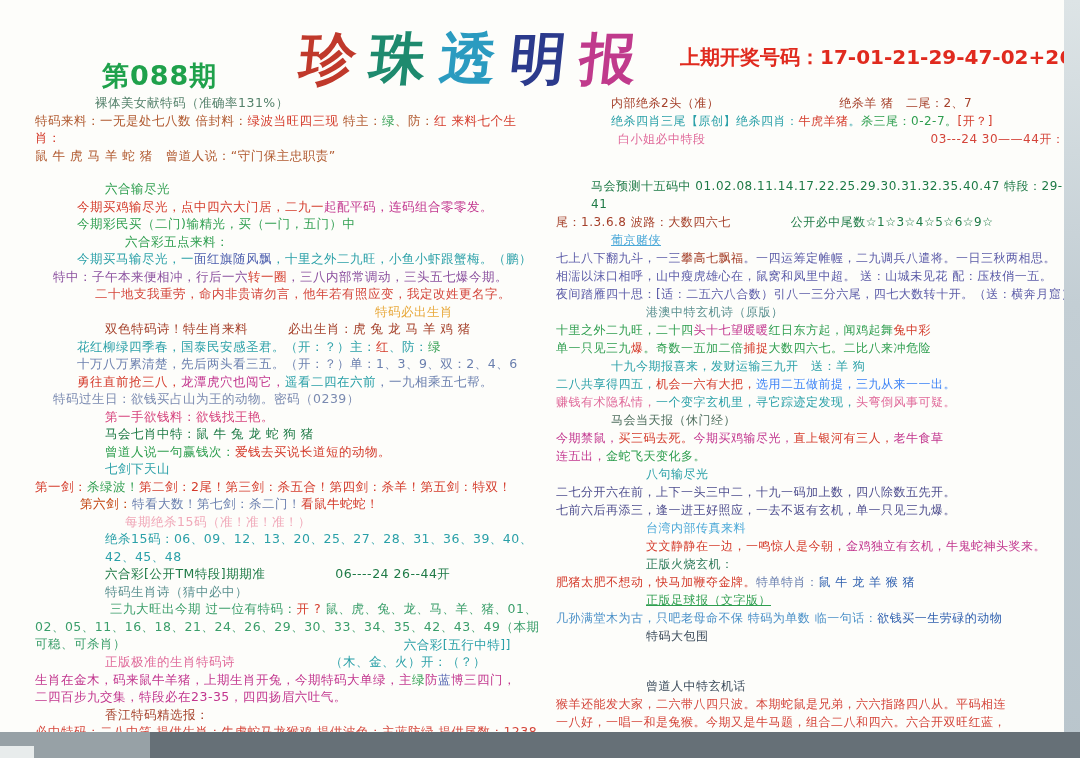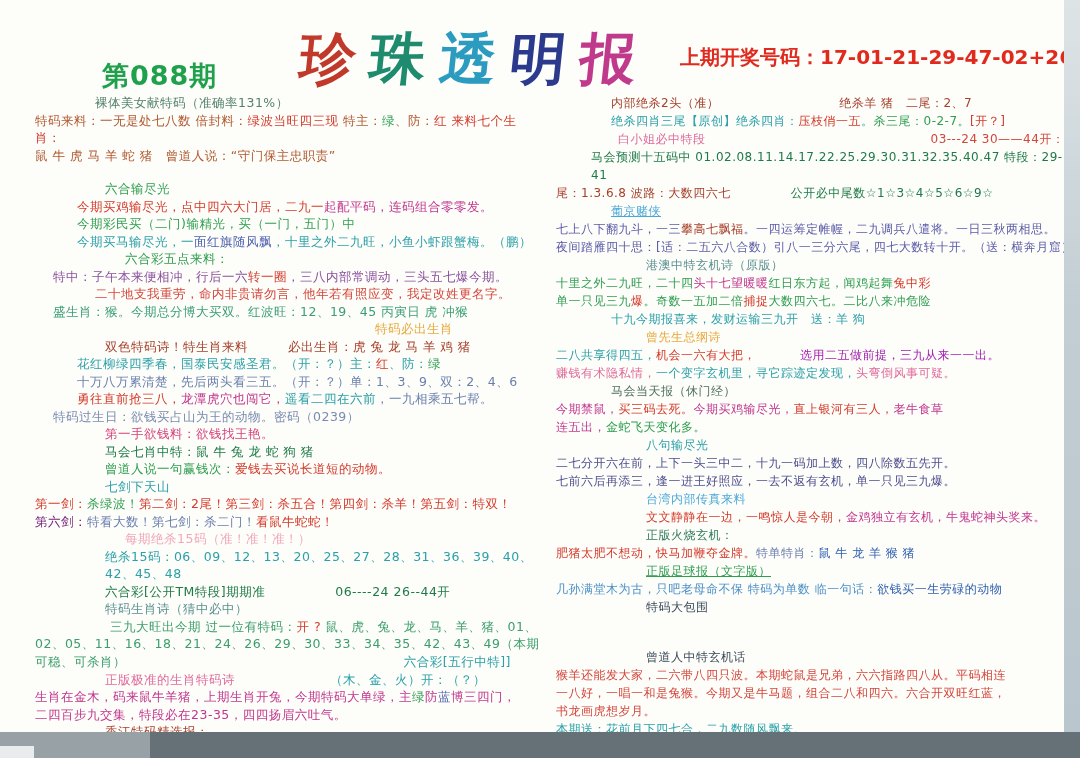--- a/index.html
+++ b/index.html
@@ -36,64 +36,63 @@
 
   <div class="lastdraw">上期开奖号码：17-01-21-29-47-02+26</div>
 
   <div class="col col-left" id="col-left">
       <div class="ln" style="padding-left: 60px;"><span style="color: rgb(83, 128, 106);">裸体美女献特码（准确率131%）</span></div>
       <div class="ln"><span style="color: rgb(176, 89, 47);">特码来料：一无是处七八数 倍封料：</span><span style="color: rgb(212, 58, 42);">绿波当旺四三现 </span><span style="color: rgb(176, 89, 47);">特主：</span><span style="color: rgb(46, 158, 79);">绿</span><span style="color: rgb(176, 89, 47);">、防：</span><span style="color: rgb(212, 58, 42);">红 来料七个生肖：</span></div>
       <div class="ln"><span style="color: rgb(176, 89, 47);">鼠 牛 虎 马 羊 蛇 猪　曾道人说：“守门保主忠职责”</span></div>
       <div class="ln" style="margin-top: 16px; padding-left: 70px;"><span style="color: rgb(46, 158, 79);">六合输尽光</span></div>
       <div class="ln" style="padding-left: 42px;"><span style="color: rgb(212, 58, 42);">今期买鸡输尽光，点中四六大门居，二九一</span><span style="color: rgb(194, 54, 142);">起配平码，连码组合零零发。</span></div>
       <div class="ln" style="padding-left: 42px;"><span style="color: rgb(46, 158, 79);">今期彩民买（二门)输精光，买（一门，五门）中</span></div>
+      <div class="ln" style="padding-left: 90px;"><span style="color: rgb(46, 158, 79);">六合彩五点来料：</span></div>
       <div class="ln" style="padding-left: 42px;"><span style="color: rgb(42, 160, 168);">今期买马输尽光，一</span><span style="color: rgb(77, 95, 174);">面红旗随风飘</span><span style="color: rgb(42, 160, 168);">，十里之外二九旺，小鱼小虾跟蟹梅。（鹏）</span></div>
-      <div class="ln" style="padding-left: 90px;"><span style="color: rgb(46, 158, 79);">六合彩五点来料：</span></div>
       <div class="ln" style="padding-left: 18px;"><span style="color: rgb(138, 79, 158);">特中：子午本来便相冲，行后一六</span><span style="color: rgb(212, 58, 42);">转一圈</span><span style="color: rgb(138, 79, 158);">，三八内部常调动，三头五七爆今期。</span></div>
       <div class="ln" style="padding-left: 60px;"><span style="color: rgb(212, 69, 58);">二十地支我重劳，命内非贵请勿言，他年若有照应变，我定改姓更名字。</span></div>
-      <div class="ln" style="padding-left: 18px;"><span style="color: rgb(58, 158, 114);">盛生肖：猴。今期总分博大买双。红波旺：12、19、45 丙寅日 虎 冲猴</span></div>
       <div class="ln" style="padding-left: 340px;"><span style="color: rgb(232, 168, 58);">特码必出生肖</span></div>
       <div class="ln" style="padding-left: 70px;"><span style="color: rgb(165, 64, 42);">双色特码诗！特生肖来料</span><span style="color: rgb(165, 64, 42); margin-left: 40px;">必出生肖：虎 兔 龙 马 羊 鸡 猪</span></div>
       <div class="ln" style="padding-left: 42px;"><span style="color: rgb(42, 160, 168);">花红柳绿四季春，国泰民安感圣君。（开：？）主：</span><span style="color: rgb(212, 58, 42);">红</span><span style="color: rgb(42, 160, 168);">、防：</span><span style="color: rgb(46, 158, 79);">绿</span></div>
       <div class="ln" style="padding-left: 42px;"><span style="color: rgb(106, 127, 174);">十万八万累清楚，先后两头看三五。（开：？）单：1、3、9、双：2、4、6</span></div>
       <div class="ln" style="padding-left: 42px;"><span style="color: rgb(212, 58, 42);">勇往直前抢三八，</span><span style="color: rgb(194, 54, 142);">龙潭虎穴也闯它，</span><span style="color: rgb(42, 160, 168);">遥看二四在六前</span><span style="color: rgb(106, 127, 174);">，一九相乘五七帮。</span></div>
       <div class="ln" style="padding-left: 18px;"><span style="color: rgb(122, 138, 176); text-align: right;">特码过生日：欲钱买占山为王的动物。密码（0239）</span></div>
       <div class="ln" style="padding-left: 70px;"><span style="color: rgb(214, 66, 124);">第一手欲钱料：欲钱找王艳。</span></div>
       <div class="ln" style="padding-left: 70px;"><span style="color: rgb(30, 122, 70);">马会七肖中特：鼠 牛 兔 龙 蛇 狗 猪</span></div>
       <div class="ln" style="padding-left: 70px;"><span style="color: rgb(46, 158, 79);">曾道人说一句赢钱次：</span><span style="color: rgb(212, 58, 42);">爱钱去买说长道短的动物。</span></div>
       <div class="ln" style="padding-left: 70px;"><span style="color: rgb(42, 160, 168);">七剑下天山</span></div>
       <div class="ln"><span style="color: rgb(212, 58, 42);">第一剑：</span><span style="color: rgb(46, 158, 79);">杀绿波！</span><span style="color: rgb(212, 58, 42);">第二剑：2尾！第三剑：杀五合！第四剑：杀羊！第五剑：特双！</span></div>
-      <div class="ln"><span style="color: #701a75;">第六剑：</span><span style="color: rgb(106, 127, 174);">特看大数！第七剑：杀二门！</span><span style="color: rgb(212, 58, 42);">看鼠牛蛇蛇！</span></div>
+      <div class="ln"><span style="color: #c2410c; margin-left: 45px;">第六剑：</span><span style="color: rgb(106, 127, 174);">特看大数！第七剑：杀二门！</span><span style="color: rgb(212, 58, 42);">看鼠牛蛇蛇！</span></div>
       <div class="ln" style="padding-left: 90px;"><span style="color: rgb(240, 168, 184);">每期绝杀15码（准！准！准！）</span></div>
       <div class="ln" style="padding-left: 70px;"><span style="color: rgb(42, 160, 168);">绝杀15码：06、09、12、13、20、25、27、28、31、36、39、40、42、45、48</span></div>
       <div class="ln" style="padding-left: 70px;"><span style="color: rgb(30, 122, 70);">六合彩[公开TM特段]期期准</span><span style="color: rgb(30, 122, 70); margin-left: 70px;">06----24 26--44开</span></div>
       <div class="ln" style="padding-left: 70px;"><span style="color: rgb(90, 144, 144);">特码生肖诗（猜中必中）</span></div>
       <div class="ln" style="text-indent: 75px;"><span style="color: rgb(58, 158, 106);">三九大旺出今期 过一位有特码：</span><span style="color: rgb(212, 58, 42);">开 ? </span><span style="color: rgb(58, 158, 106);">鼠、虎、兔、龙、马、羊、猪、01、02、05、11、16、18、21、24、26、29、30、33、34、35、42、43、49（本期可稳、可杀肖）</span></div>
       <div class="ln" style="margin-top: -17px; text-align: right; padding-right: 30px;"><span style="color: rgb(42, 160, 168);">六合彩[五行中特]]</span></div>
       <div class="ln" style="padding-left: 70px;"><span style="color: rgb(224, 106, 154);">正版极准的生肖特码诗</span><span style="color: rgb(42, 160, 168); margin-left: 95px;">（木、金、火）开：（？）</span></div>
       <div class="ln"><span style="color: rgb(194, 54, 142);">生肖在金木，码来鼠牛羊猪，上期生肖开兔，今期特码大单绿，主</span><span style="color: rgb(46, 158, 79);">绿</span><span style="color: rgb(194, 54, 142);">防</span><span style="color: rgb(77, 95, 174);">蓝</span><span style="color: rgb(194, 54, 142);">博三四门，</span></div>
       <div class="ln"><span style="color: rgb(194, 54, 142);">二四百步九交集，特段必在23-35，四四扬眉六吐气。</span></div>
       <div class="ln" style="padding-left: 70px;"><span style="color: rgb(165, 64, 42);">香江特码精选报：</span></div>
       <div class="ln"><span style="color: rgb(212, 69, 58);">必中特码：二八中笑 提供生肖：牛虎蛇马龙猴鸡 提供波色：主蓝防绿 提供尾数：1238</span></div>
     </div>
   <div class="col col-right" id="col-right">
       <div class="ln" style="padding-left: 55px;"><span style="color: rgb(165, 64, 42);">内部绝杀2头（准）</span><span style="color: rgb(165, 64, 42); margin-left: 120px;">绝杀羊 猪　二尾：2、7</span></div>
-      <div class="ln" style="padding-left: 55px;"><span style="color: rgb(42, 160, 168);">绝杀四肖三尾【原创】绝杀四肖：</span><span style="color: rgb(212, 58, 42);">压枝俏一五</span><span style="color: rgb(42, 160, 168);">。</span><span style="color: rgb(46, 158, 79);">杀三尾：0-2-7。</span><span style="color: rgb(212, 58, 42);">[开？]</span></div>
+      <div class="ln" style="padding-left: 55px;"><span style="color: rgb(42, 160, 168);">绝杀四肖三尾【原创】绝杀四肖：</span><span style="color: rgb(212, 58, 42);">牛虎羊猪</span><span style="color: rgb(42, 160, 168);">。</span><span style="color: rgb(46, 158, 79);">杀三尾：0-2-7。</span><span style="color: rgb(212, 58, 42);">[开？]</span></div>
       <div class="ln" style="padding-left: 62px;"><span style="color: rgb(224, 106, 154);">白小姐必中特段</span><span style="color: rgb(212, 69, 58); margin-left: 225px;">03---24 30——44开：？</span></div>
-      <div class="ln" style="padding-left: 35px;"><span style="color: rgb(30, 122, 70);">马会预测十五码中 01.02.08.11.14.17.22.25.29.30.31.32.35.40.47 特段：29-41</span></div>
+      <div class="ln" style="padding-left: 35px; margin-top: 29px;"><span style="color: rgb(30, 122, 70);">马会预测十五码中 01.02.08.11.14.17.22.25.29.30.31.32.35.40.47 特段：29-41</span></div>
       <div class="ln"><span style="color: rgb(165, 64, 42);">尾：1.3.6.8 波路：大数四六七</span><span style="color: rgb(30, 122, 70); margin-left: 60px;">公开必中尾数☆1☆3☆4☆5☆6☆9☆</span></div>
       <div class="ln" style="padding-left: 55px;"><span style="color: rgb(74, 168, 216); text-decoration: underline;">葡京赌侠</span></div>
       <div class="ln"><span style="color: rgb(91, 91, 168);">七上八下翻九斗，一三</span><span style="color: rgb(165, 64, 42);">攀高七飘福</span><span style="color: rgb(91, 91, 168);">。一四运筹定帷幄，二九调兵八遣将。一日三秋两相思。</span></div>
+      <div class="ln"><span style="color: rgb(91, 91, 168);">相濡以沫口相呼，山中瘦虎雄心在，鼠窝和凤里中超。 送：山城未见花 配：压枝俏一五。</span></div>
       <div class="ln"><span style="color: rgb(91, 91, 168);">夜间踏雁四十思：[适：二五六八合数）引八一三分六尾，四七大数转十开。（送：横奔月窟）</span></div>
       <div class="ln" style="padding-left: 90px;"><span style="color: rgb(90, 144, 144);">港澳中特玄机诗（原版）</span></div>
       <div class="ln"><span style="color: rgb(46, 158, 79);">十里之外二九旺，二十四</span><span style="color: rgb(194, 54, 142);">头十七望暖暖</span><span style="color: rgb(46, 158, 79);">红日东方起，闻鸡起舞</span><span style="color: rgb(212, 58, 42);">兔中彩</span></div>
       <div class="ln"><span style="color: rgb(46, 158, 79);">单一只见三九</span><span style="color: rgb(212, 58, 42);">爆</span><span style="color: rgb(46, 158, 79);">。奇数一五加二倍</span><span style="color: rgb(212, 58, 42);">捕捉</span><span style="color: rgb(46, 158, 79);">大数四六七。二比八来冲危险</span></div>
       <div class="ln" style="padding-left: 55px;"><span style="color: rgb(42, 160, 168);">十九今期报喜来，发财运输三九开　送：羊 狗</span></div>
-      <div class="ln" style="padding-left: 90px;"><span style="color: rgb(232, 168, 58);">曾先生总纲诗</span></div>
-      <div class="ln"><span style="color: rgb(42, 160, 168);">二八共享得四五，</span><span style="color: rgb(212, 58, 42);">机会一六有大把，</span><span style="color: #a21caf; margin-left: 44px;">选用二五做前提，三九从来一一出。</span></div>
+      <div class="ln"><span style="color: rgb(42, 160, 168);">二八共享得四五，</span><span style="color: rgb(212, 58, 42);">机会一六有大把，</span><span style="color: #3b82f6;">选用二五做前提，三九从来一一出。</span></div>
       <div class="ln"><span style="color: rgb(224, 106, 154);">赚钱有术隐私情，</span><span style="color: rgb(42, 160, 168);">一个变字玄机里，寻它踪迹定发现，</span><span style="color: rgb(224, 106, 154);">头弯倒风事可疑。</span></div>
       <div class="ln" style="padding-left: 55px;"><span style="color: rgb(78, 110, 94);">马会当天报（休门经）</span></div>
       <div class="ln"><span style="color: rgb(194, 54, 142);">今期禁鼠，</span><span style="color: rgb(212, 58, 42);">买三码去死。</span><span style="color: rgb(194, 54, 142);">今期买鸡输尽光，</span><span style="color: rgb(212, 58, 42);">直上银河有三人，</span><span style="color: rgb(194, 54, 142);">老牛食草</span></div>
       <div class="ln"><span style="color: rgb(194, 54, 142);">连五出，</span><span style="color: rgb(46, 158, 79);">金蛇飞天变化多。</span></div>
       <div class="ln" style="padding-left: 90px;"><span style="color: rgb(42, 160, 168);">八句输尽光</span></div>
       <div class="ln"><span style="color: rgb(77, 77, 142);">二七分开六在前，上下一头三中二，十九一码加上数，四八除数五先开。</span></div>
       <div class="ln"><span style="color: rgb(77, 77, 142);">七前六后再添三，逢一进王好照应，一去不返有玄机，单一只见三九爆。</span></div>
       <div class="ln" style="padding-left: 90px;"><span style="color: rgb(74, 168, 216);">台湾内部传真来料</span></div>
       <div class="ln" style="padding-left: 90px;"><span style="color: rgb(212, 58, 42);">文文静静在一边，一鸣惊人是今朝，</span><span style="color: rgb(194, 54, 142);">金鸡独立有玄机，牛鬼蛇神头奖来。</span></div>
       <div class="ln" style="padding-left: 90px;"><span style="color: rgb(46, 122, 90);">正版火烧玄机：</span></div>

